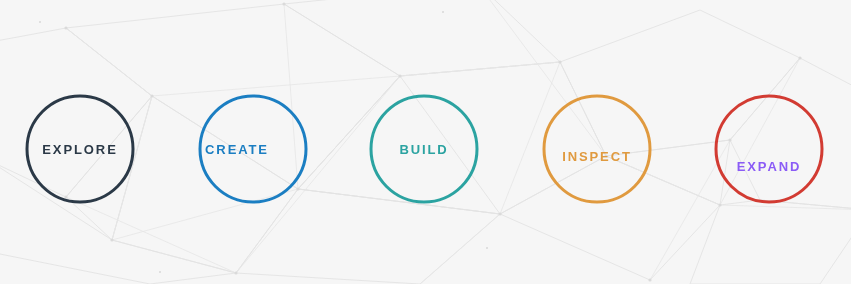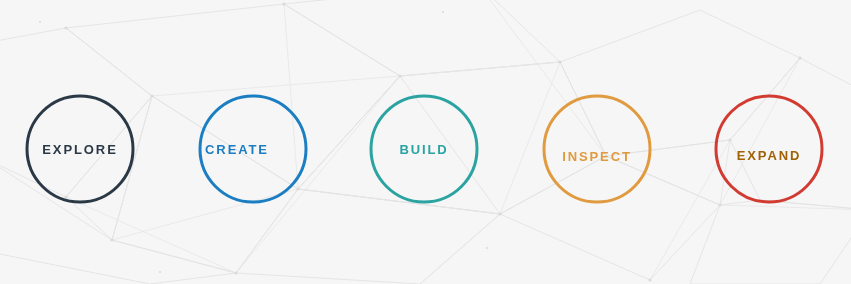--- a/index.html
+++ b/index.html
@@ -145,15 +145,15 @@
     <circle cx="253" cy="149" r="53" fill="none" stroke="#1b7ec2" stroke-width="3"></circle>
     <circle cx="424" cy="149" r="53" fill="none" stroke="#2ba3a1" stroke-width="3"></circle>
     <circle cx="597" cy="149" r="53" fill="none" stroke="#e09a3f" stroke-width="3"></circle>
     <circle cx="769" cy="149" r="53" fill="none" stroke="#d23b32" stroke-width="3"></circle>
   </svg>
 
   <div class="stage-label" style="left:80px; top:149px; color:#2b3947;">EXPLORE</div>
   <div class="stage-label" style="left:237px; top:149px; color:#1b7ec2;">CREATE</div>
   <div class="stage-label" style="left:424px; top:149px; color:#2ba3a1;">BUILD</div>
   <div class="stage-label" style="left:597px; top:156px; color:#e09a3f;">INSPECT</div>
-  <div class="stage-label" style="left:769px; top:155px; color:#a16207;text-align:right;">EXPAND</div>
+  <div class="stage-label" style="left:769px; top:166px; color:#8b5cf6;text-align:right;">EXPAND</div>
 
 </div>
 
 </body></html>

